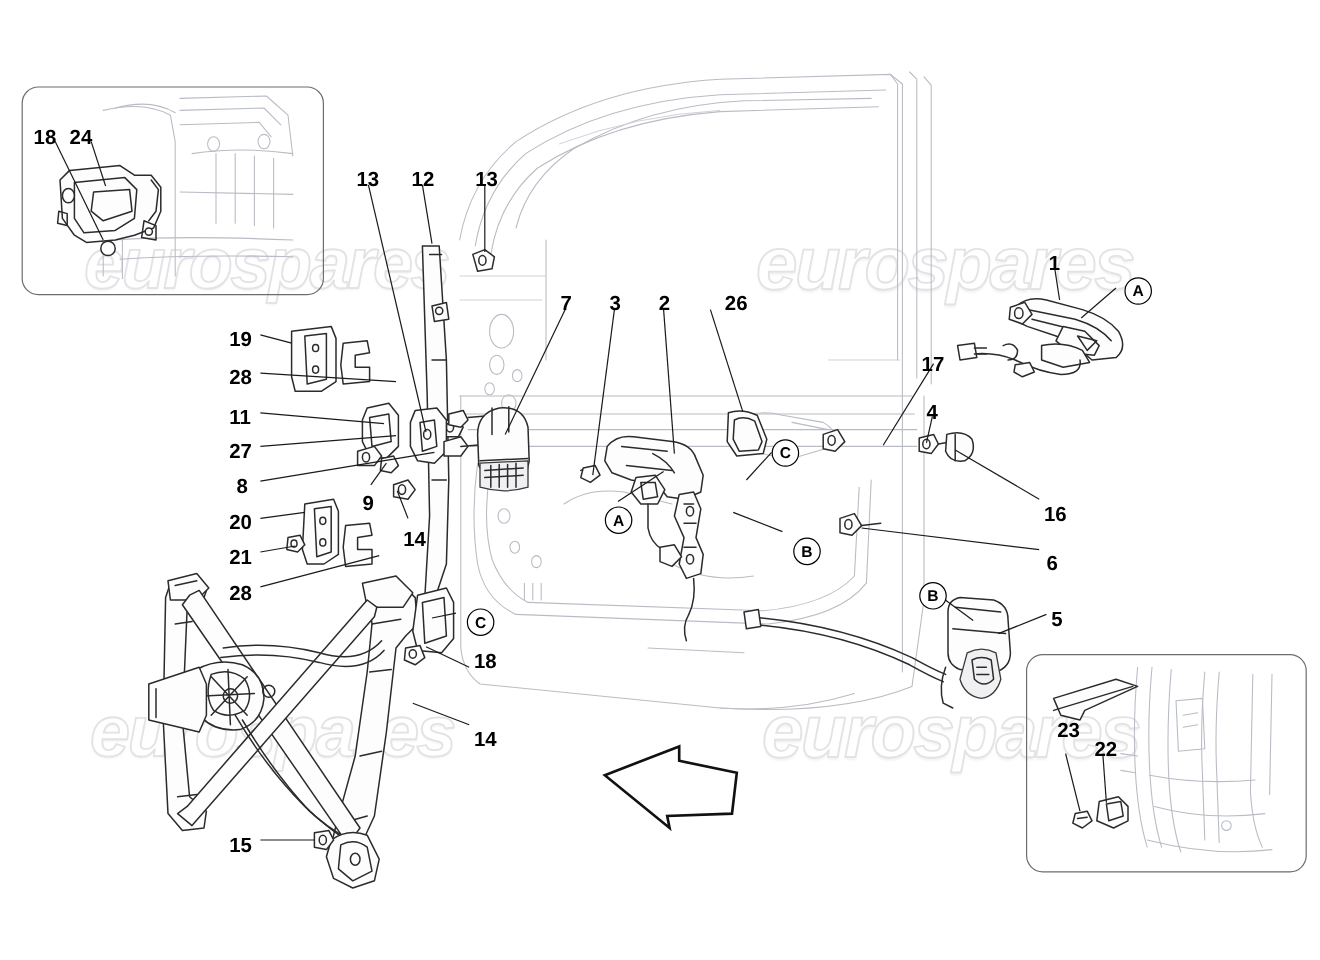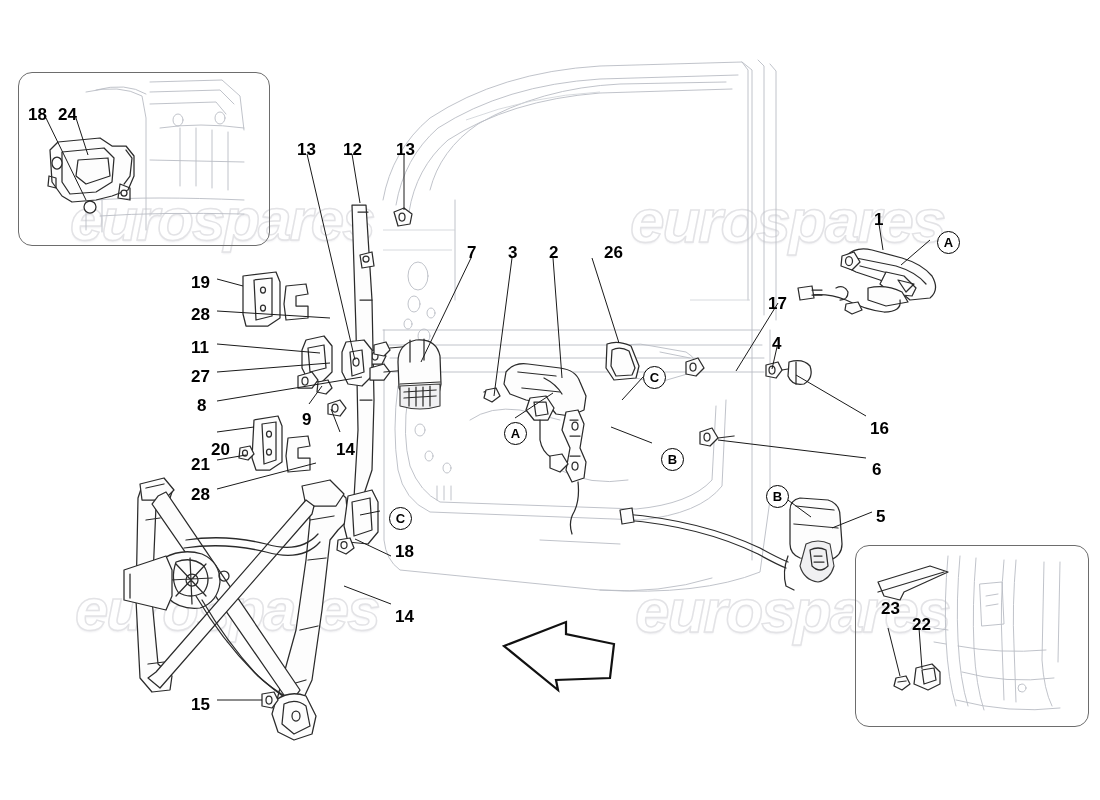--- a/index.html
+++ b/index.html
@@ -429,21 +429,21 @@
       <div class="lbl" style="left: 604px; top: 244px;">26</div>
       <div class="lbl" style="left: 191px; top: 274px;">19</div>
       <div class="lbl" style="left: 768px; top: 295px;">17</div>
       <div class="lbl" style="left: 191px; top: 306px;">28</div>
       <div class="lbl" style="left: 191px; top: 339px;">11</div>
       <div class="lbl" style="left: 772px; top: 335px;">4</div>
       <div class="lbl" style="left: 191px; top: 368px;">27</div>
       <div class="lbl" style="left: 197px; top: 397px;">8</div>
       <div class="lbl" style="left: 302px; top: 411px;">9</div>
       <div class="lbl" style="left: 870px; top: 420px;">16</div>
-      <div class="lbl" style="left: 191px; top: 441px; margin-left: 20px;">20</div>
+      <div class="lbl" style="left: 191px; top: 427px;">20</div>
       <div class="lbl" style="left: 336px; top: 441px;">14</div>
       <div class="lbl" style="left: 191px; top: 456px;">21</div>
       <div class="lbl" style="left: 872px; top: 461px;">6</div>
       <div class="lbl" style="left: 191px; top: 486px;">28</div>
       <div class="lbl" style="left: 876px; top: 508px;">5</div>
       <div class="lbl" style="left: 395px; top: 543px;">18</div>
       <div class="lbl" style="left: 395px; top: 608px;">14</div>
       <div class="lbl" style="left: 881px; top: 600px;">23</div>
       <div class="lbl" style="left: 912px; top: 616px;">22</div>
       <div class="lbl" style="left: 191px; top: 696px;">15</div>

